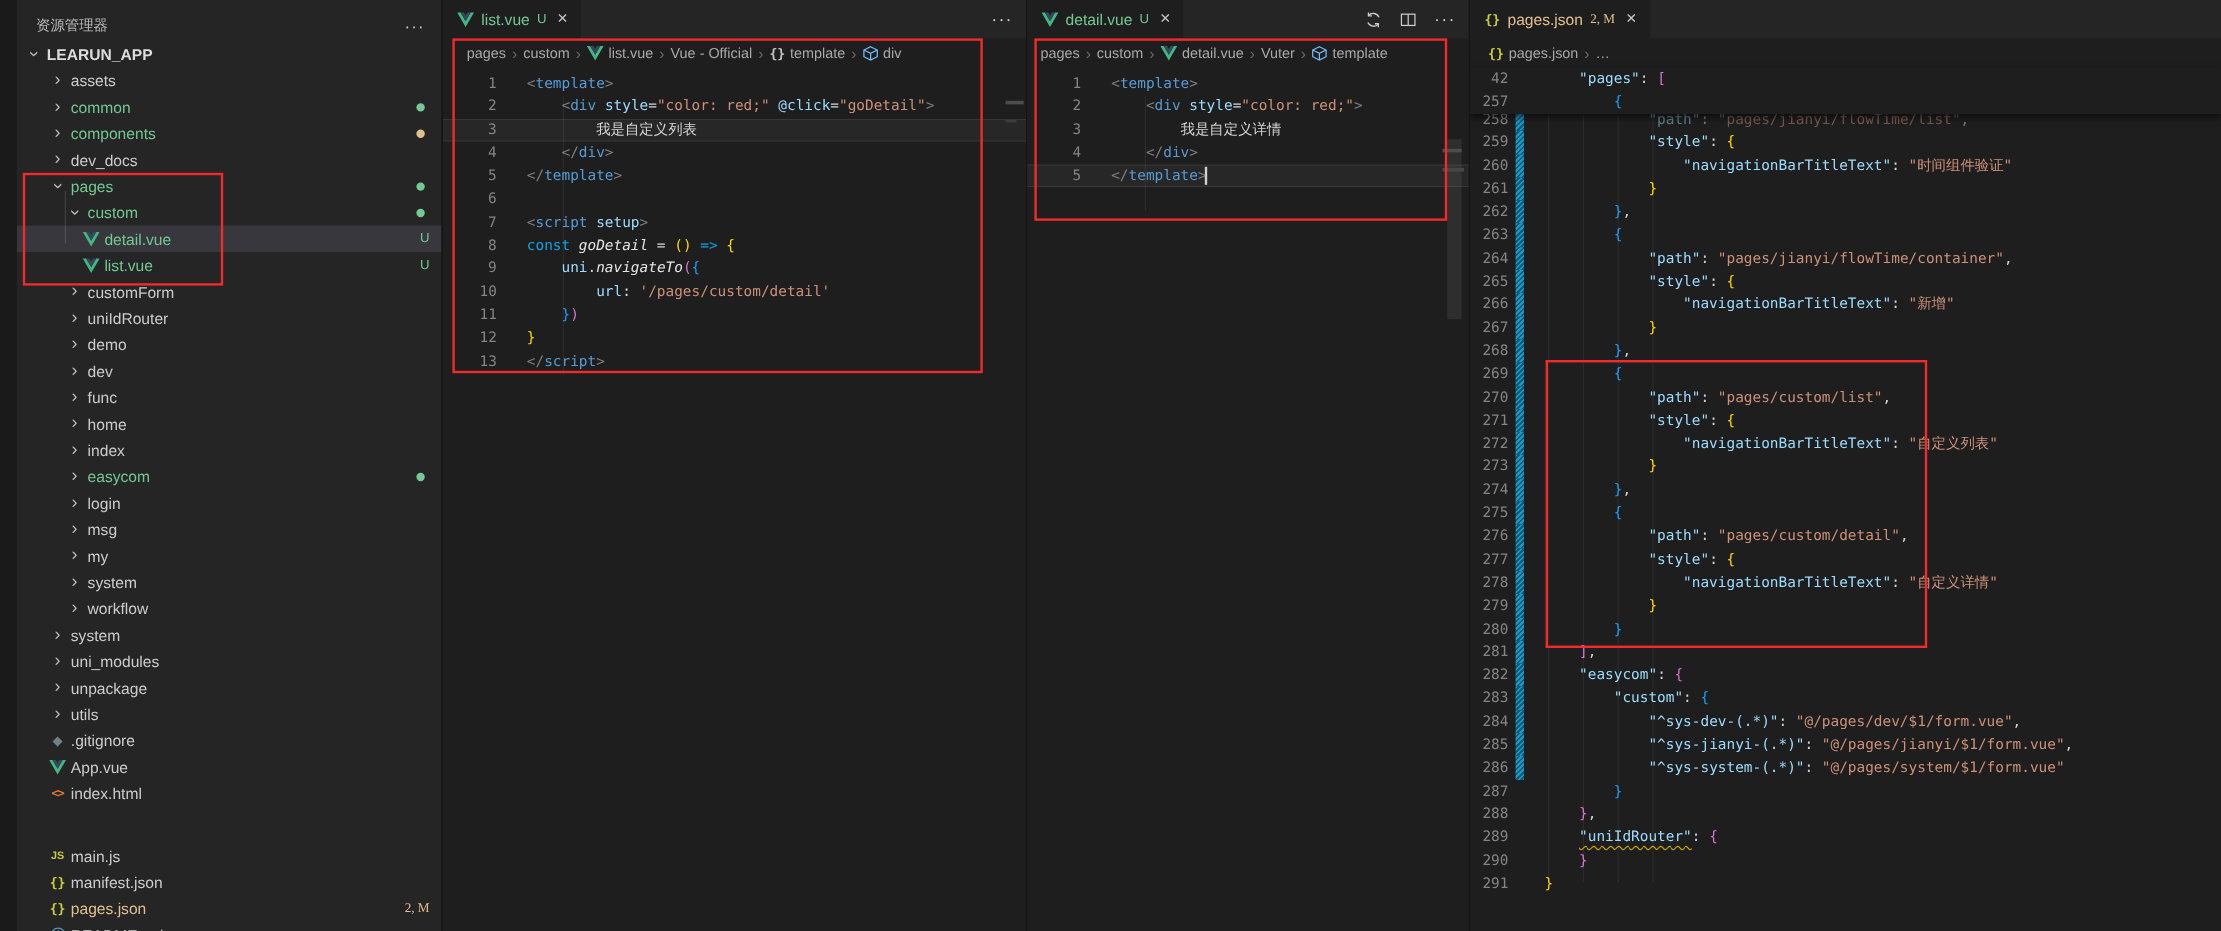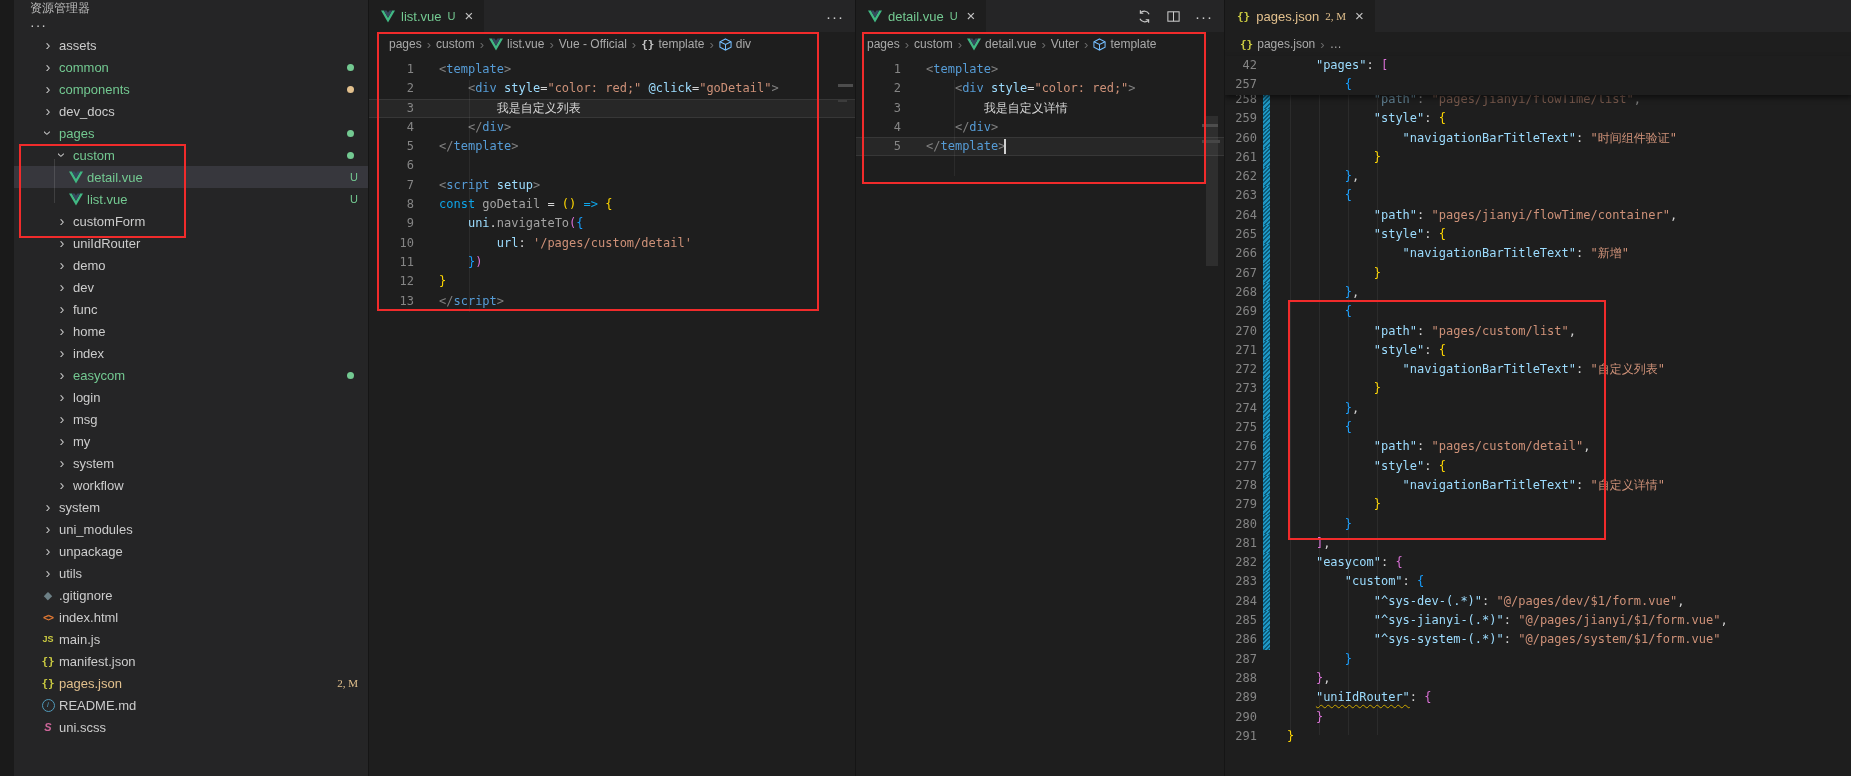--- a/index.html
+++ b/index.html
@@ -2,22 +2,22 @@
 <html><head>
 <meta charset="utf-8">
 <style>
   html,body{margin:0;padding:0;background:#161616;}
   .app{position:relative;width:1851px;height:776px;background:#1e1e1e;overflow:hidden;
        font-family:"Liberation Sans",sans-serif;color:#cccccc;-webkit-font-smoothing:antialiased;}
 
   
   .left-rail{position:absolute;left:0;top:0;width:14px;height:776px;background:#1a1a1a;}
   .sidebar{position:absolute;left:14px;top:0;width:354px;height:776px;background:#252526;overflow:hidden;}
-  .expl-title{height:30px;display:flex;align-items:flex-start;justify-content:space-between;
-              padding:0 14px 0 16px;font-size:12px;color:#bbbbbb;flex-direction:column;}
+  .expl-title{height:30px;display:flex;align-items:flex-end;justify-content:space-between;
+              padding:0 14px 0 16px;font-size:12px;color:#bbbbbb;}
   .expl-more{color:#cccccc;font-size:14px;letter-spacing:1px;cursor:pointer;}
   .tree{position:absolute;top:34px;left:0;right:0;}
   .trow{position:relative;height:22px;display:flex;align-items:center;font-size:13px;color:#cccccc;cursor:pointer;}
   .trow.sel{background:#37373d;}
   .trow.root .tlabel{font-weight:bold;color:#dddddd;}
   .twisty{width:16px;flex:none;text-align:center;color:#c0c0c0;font-size:15px;line-height:16px;display:inline-block;}
   .twisty.exp{transform:rotate(90deg);}
   .ticon{width:16px;height:16px;flex:none;display:flex;align-items:center;justify-content:center;}
   .tlabel{margin-left:3px;white-space:nowrap;}
   .t-green{color:#73c991;} .t-mod{color:#e2c08d;}
@@ -58,21 +58,21 @@
             box-shadow:inset 0 1px 0 rgba(255,255,255,.08),inset 0 -1px 0 rgba(255,255,255,.08);}
   .crow.dim .ctext{opacity:.5;}
   .ln{flex:none;text-align:right;color:#858585;}
   .g12 .ln{width:45px;} .g12 .ctext{margin-left:25px;}
   .g3 .ln{width:32px;}
   .g3 .hcol{flex:none;width:7px;margin-left:6px;}
   .g3 .hcol.on{background:repeating-linear-gradient(135deg,#1f97c4 0 1.5px,#0b5c7a 1.5px 3px);}
   .g3 .ctext{margin-left:17px;}
   .ctext{flex:none;}
   .s-pun{color:#808080;} .s-tag{color:#569cd6;} .s-attr{color:#9cdcfe;} .s-str{color:#ce9178;}
-  .s-op{color:#d4d4d4;} .s-kw{color:#0ea5e9;} .s-fn{color:#a3a3a3;} .s-key{color:#9cdcfe;}
+  .s-op{color:#d4d4d4;} .s-kw{color:#0ea5e9;} .s-fn{color:#e5e5e5;font-style:italic;} .s-key{color:#9cdcfe;}
   .s-b0{color:#ffd700;} .s-b1{color:#da70d6;} .s-b2{color:#179fff;}
   .s-sq{text-decoration:underline wavy #cca700;text-underline-offset:3px;text-decoration-thickness:1px;}
   .sticky{position:absolute;top:56px;left:0;right:0;background:#1e1e1e;z-index:3;
           box-shadow:0 3px 5px rgba(0,0,0,.5);}
   .guide{position:absolute;width:1px;background:rgba(255,255,255,.06);z-index:2;}
   .cursorbar{position:absolute;width:1.5px;height:15px;background:#d0d0d0;z-index:5;}
 
   
   .mm-dash{position:absolute;background:#4d4d4d;}
   .sb-thumb{position:absolute;background:rgba(121,121,121,.18);}
@@ -87,20 +87,24 @@
 
 <div class="app">
   <div class="left-rail"></div>
 
   <div class="sidebar">
     <div class="expl-title">
       <span>资源管理器</span>
       <span class="expl-more">···</span>
     </div>
     <div class="tree" id="tree">
+        <div class="trow root" style="padding-left: 6px;">
+          <span class="twisty exp">›</span>
+          <span class="tlabel">LEARUN_APP</span>
+        </div>
         <div class="trow" style="padding-left: 26px;">
           <span class="twisty">›</span>
           <span class="tlabel">assets</span>
         </div>
         <div class="trow" style="padding-left: 26px;">
           <span class="twisty">›</span>
           <span class="tlabel t-green">common</span>
           <span class="tdot dot-green"></span>
         </div>
         <div class="trow" style="padding-left: 26px;">
@@ -216,25 +220,36 @@
           <span class="tlabel">utils</span>
         </div>
         <div class="trow" style="padding-left: 26px;">
           <span class="ticon">
             <span class="ic-git">◆</span>
           </span>
           <span class="tlabel">.gitignore</span>
         </div>
         <div class="trow" style="padding-left: 26px;">
           <span class="ticon">
+            <span>
+              <svg width="14" height="13" viewBox="0 0 16 14">
+                <path fill="#41b883" d="M0 0h3.2L8 8.3 12.8 0H16L8 13.8z"></path>
+                <path fill="#35495e" d="M3.2 0h3.2L8 2.8 9.6 0h3.2L8 8.3z"></path>
+              </svg>
+            </span>
+          </span>
+          <span class="tlabel">App.vue</span>
+        </div>
+        <div class="trow" style="padding-left: 26px;">
+          <span class="ticon">
             <span class="ic-html">&lt;&gt;</span>
           </span>
           <span class="tlabel">index.html</span>
         </div>
-        <div class="trow" style="padding-left: 26px;">
+        <div class="trow" style="padding-left: 26px; margin-top: 30px;">
           <span class="ticon">
             <span class="ic-js">JS</span>
           </span>
           <span class="tlabel">main.js</span>
         </div>
         <div class="trow" style="padding-left: 26px;">
           <span class="ticon">
             <span class="ic-braces">{}</span>
           </span>
           <span class="tlabel">manifest.json</span>

